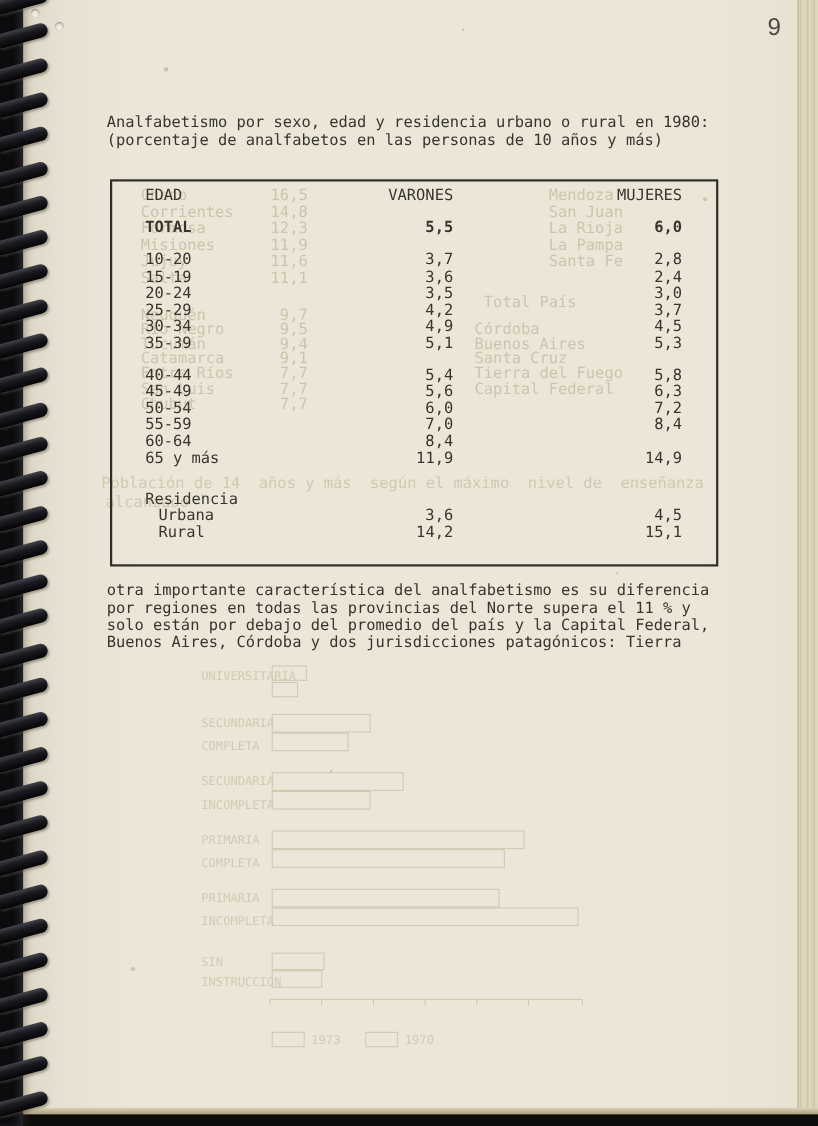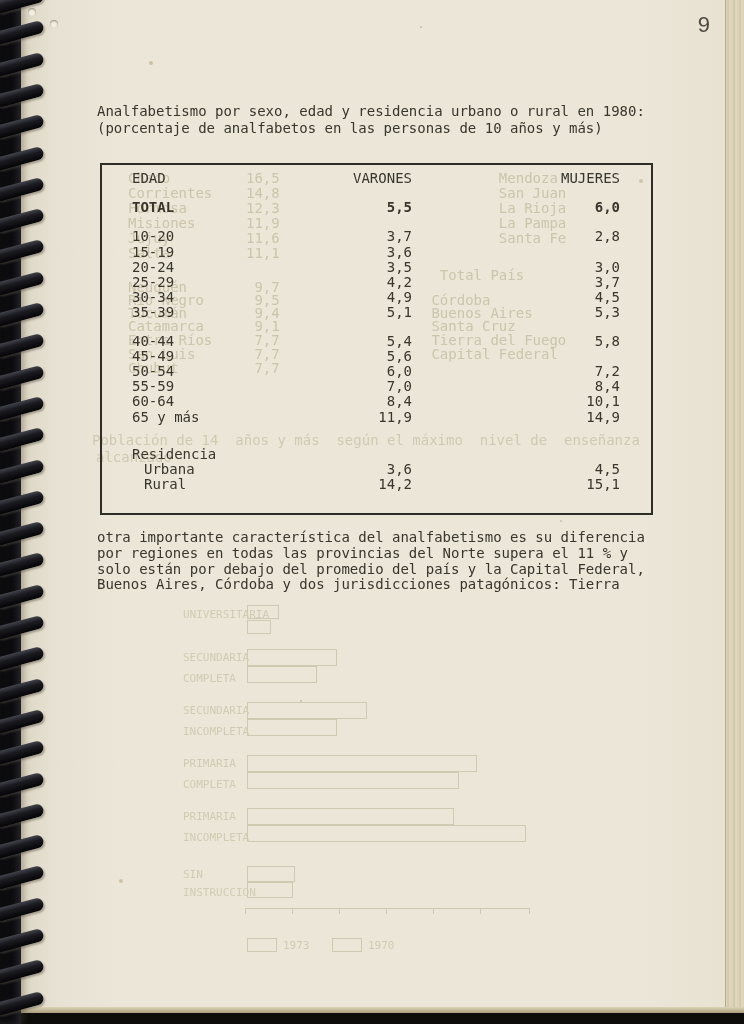--- a/index.html
+++ b/index.html
@@ -178,20 +178,21 @@
     <div class="sp14"></div>
 
     <div class="trow">
       <span class="cl">10-20</span>
       <span class="cv">3,7</span>
       <span class="cm">2,8</span>
     </div>
     <div class="trow">
       <span class="cl">15-19</span>
       <span class="cv">3,6</span>
+      <span class="cm">2,4</span>
     </div>
     <div class="trow">
       <span class="cl">20-24</span>
       <span class="cv">3,5</span>
       <span class="cm">3,0</span>
     </div>
     <div class="trow">
       <span class="cl">25-29</span>
       <span class="cv">4,2</span>
       <span class="cm">3,7</span>
@@ -209,35 +210,35 @@
     <div class="sp13"></div>
 
     <div class="trow">
       <span class="cl">40-44</span>
       <span class="cv">5,4</span>
       <span class="cm">5,8</span>
     </div>
     <div class="trow">
       <span class="cl">45-49</span>
       <span class="cv">5,6</span>
+      <span class="cm">6,3</span>
     </div>
     <div class="trow">
       <span class="cl">50-54</span>
       <span class="cv">6,0</span>
       <span class="cm">7,2</span>
     </div>
     <div class="trow">
       <span class="cl">55-59</span>
       <span class="cv">7,0</span>
       <span class="cm">8,4</span>
     </div>
     <div class="trow">
       <span class="cl">60-64</span>
       <span class="cv">8,4</span>
-      <span class="cm">10,1</span>
     </div>
     <div class="trow">
       <span class="cl">65 y más</span>
       <span class="cv">11,9</span>
       <span class="cm">14,9</span>
     </div>
     <div class="sp22"></div>
 
     <div class="trow">
       <span class="cl">Residencia</span>

